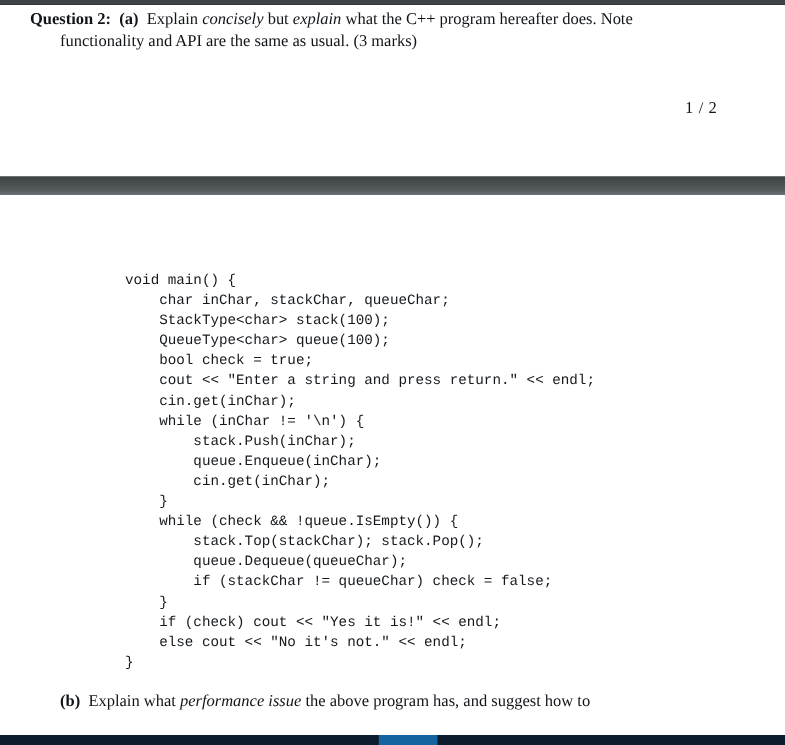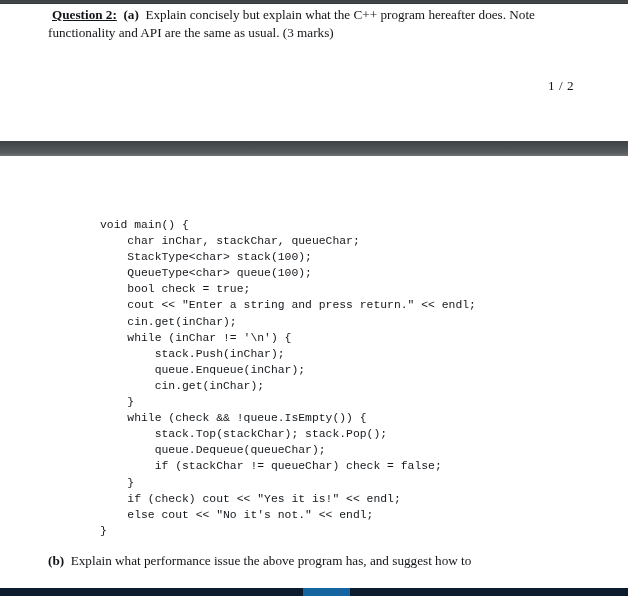--- a/index.html
+++ b/index.html
@@ -51,25 +51,23 @@
   .qline {
     font-size: 13.2px;
     line-height: 17.6px;
     white-space: nowrap;
   }
   .qline.l1 { padding-left: 24px; }
   .qline.l2 { padding-left: 48px; }
   .qline.l3 { padding-left: 48px; }
   .q-label {
     font-weight: bold;
-    text-decoration: underline;
-    margin-left: 28px;
   }
   .bold { font-weight: bold; }
-  .ital { }
+  .ital { font-style: italic; }
 
   .page-indicator {
     position: absolute;
     left: 0; top: 78px;
     width: 628px;
     text-align: right;
     padding-right: 54px;
     box-sizing: border-box;
     font-size: 13.2px;
     letter-spacing: 0.5px;

